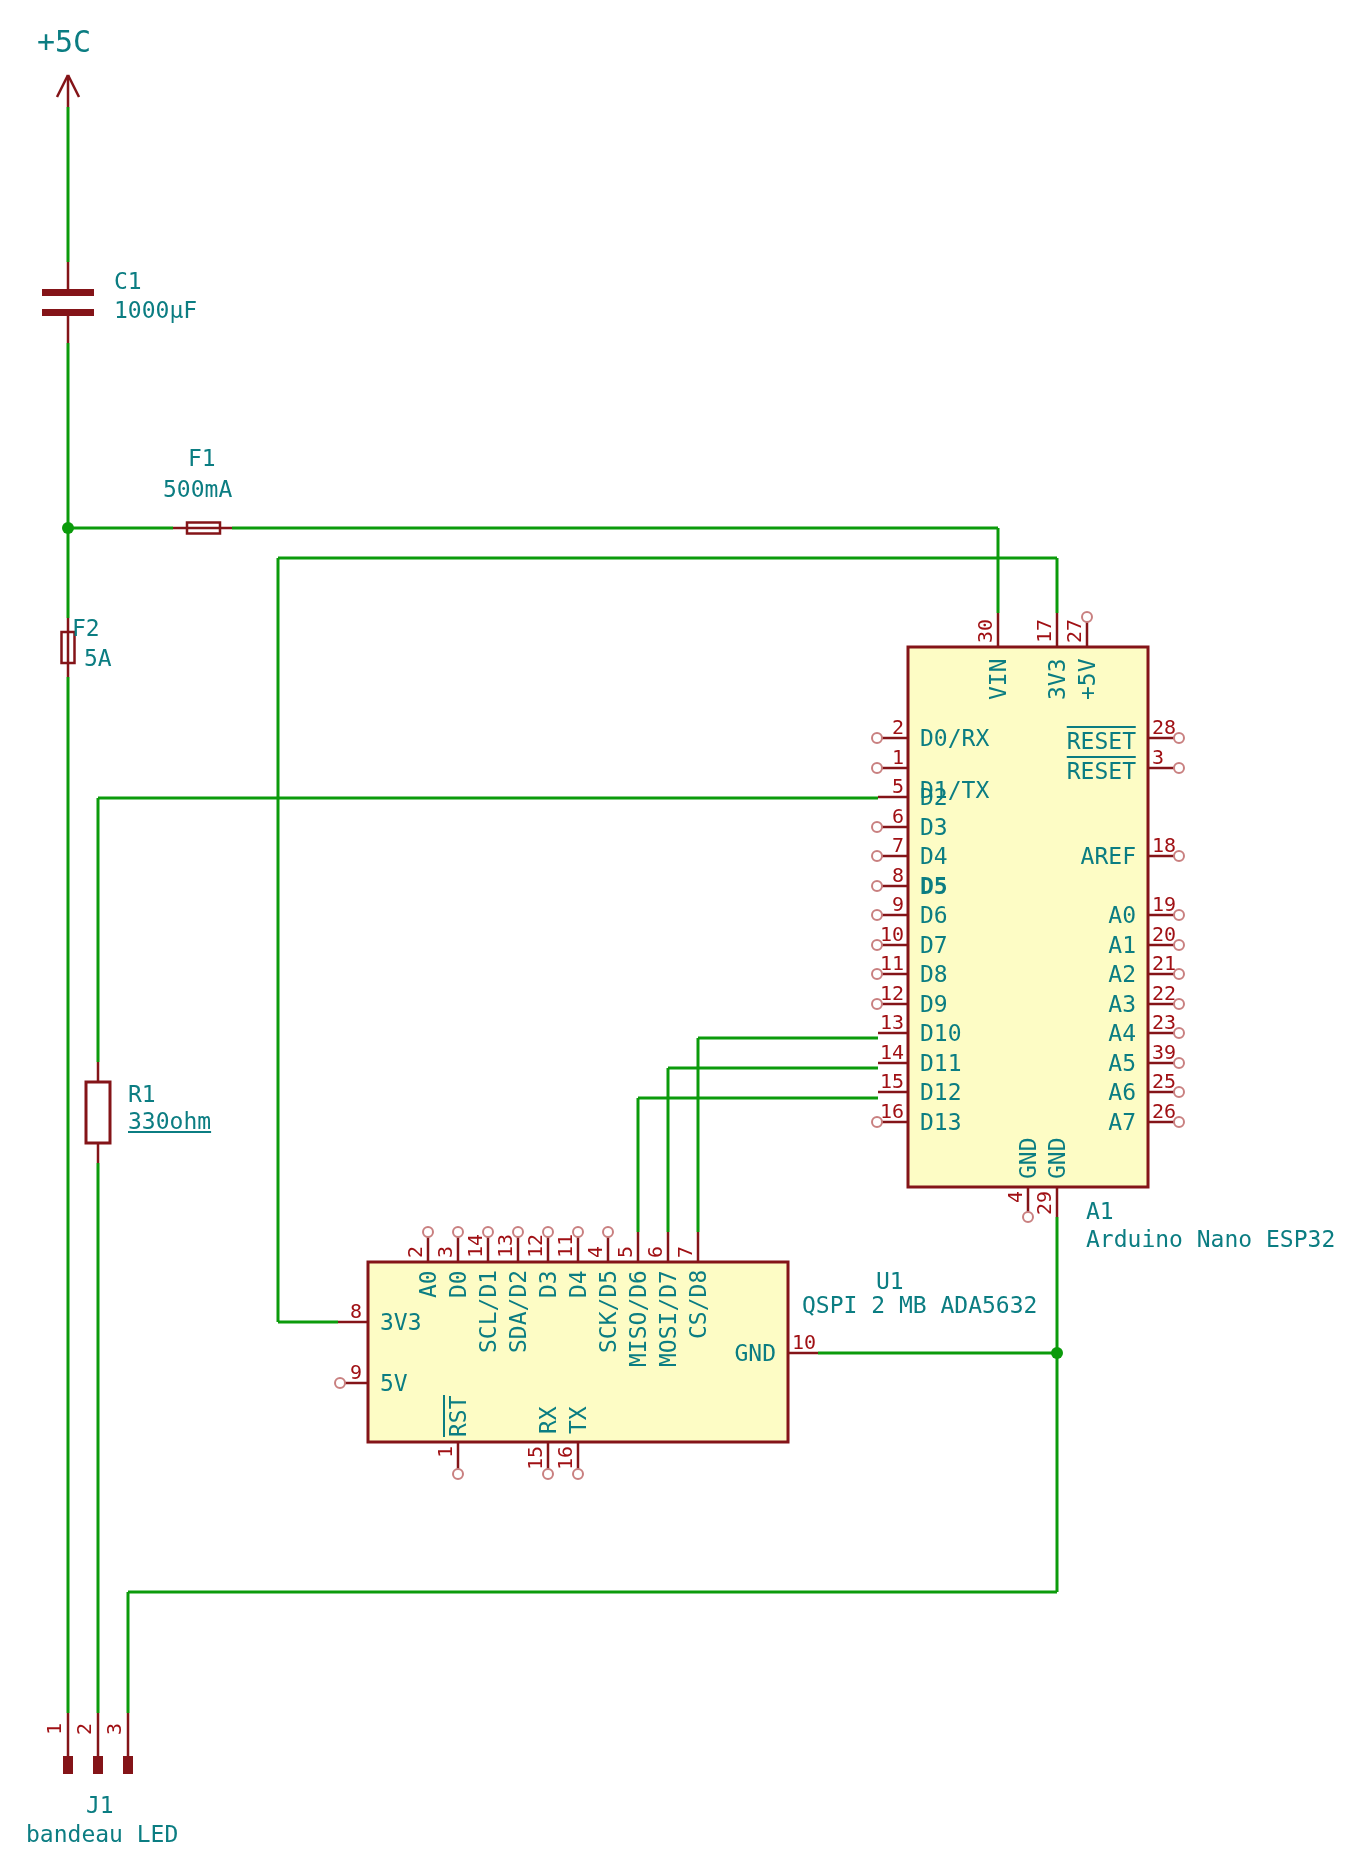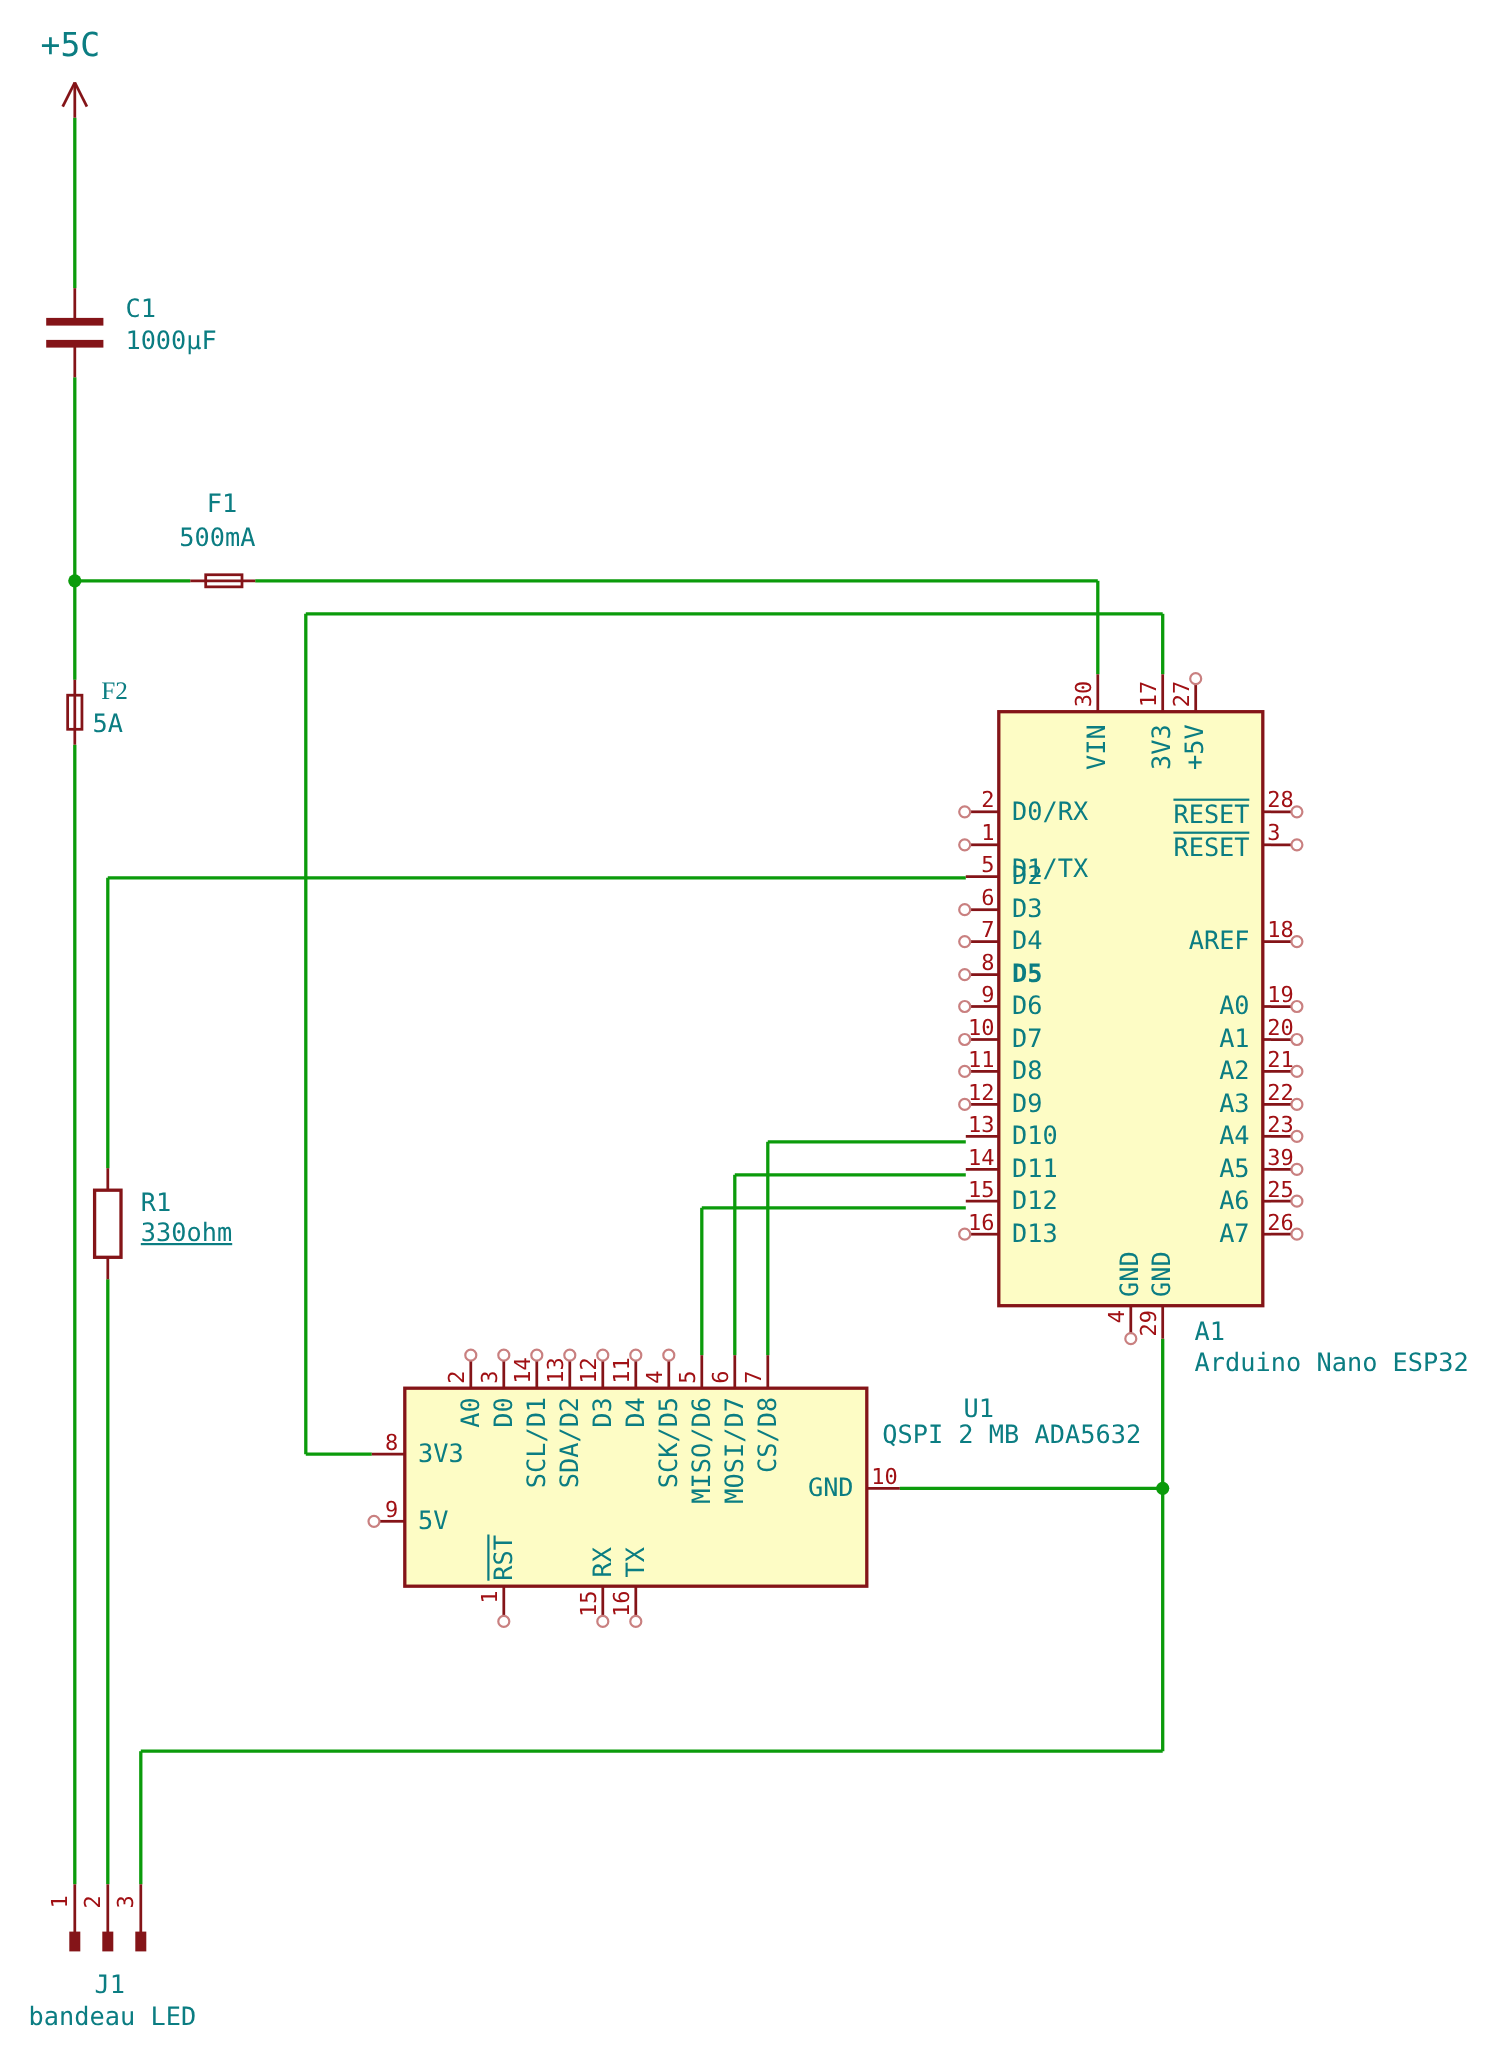--- a/index.html
+++ b/index.html
@@ -163,21 +163,21 @@
       </g>
       <circle cx="68" cy="528" r="6" fill="#0b9b0b"></circle>
       <circle cx="1057" cy="1353" r="6" fill="#0b9b0b"></circle>
     </svg>
   <div id="text-layer">
     <div class="lbl big" style="left:34px;top:26px;width:60px;">+5C</div>
     <div class="lbl" style="left:114px;top:268px;">C1</div>
     <div class="lbl" style="left:114px;top:297px;">1000µF</div>
     <div class="lbl" style="left:188px;top:445px;">F1</div>
     <div class="lbl" style="left:163px;top:476px;">500mA</div>
-    <div class="lbl" style="left:92px;top:615px;font-family:Liberation Serif, serif;">F2</div>
+    <div class="lbl" style="left:72px;top:615px;">F2</div>
     <div class="lbl" style="left:84px;top:645px;">5A</div>
     <div class="lbl" style="left:128px;top:1081px;">R1</div>
     <div class="lbl" style="left:128px;top:1108px;text-decoration:underline;">330ohm</div>
     <div class="lbl" style="left:1086px;top:1198px;">A1</div>
     <div class="lbl" style="left:1086px;top:1226px;text-align:center;">Arduino Nano ESP32</div>
     <div class="lbl" style="left:876px;top:1268px;">U1</div>
     <div class="lbl" style="left:802px;top:1292px;">QSPI 2 MB ADA5632</div>
     <div class="lbl" style="left:86px;top:1792px;">J1</div>
     <div class="lbl" style="left:26px;top:1821px;">bandeau LED</div>
   <span class="pnum" style="position: absolute; left: 904px; top: 717px; transform: translateX(-100%);">2</span>

